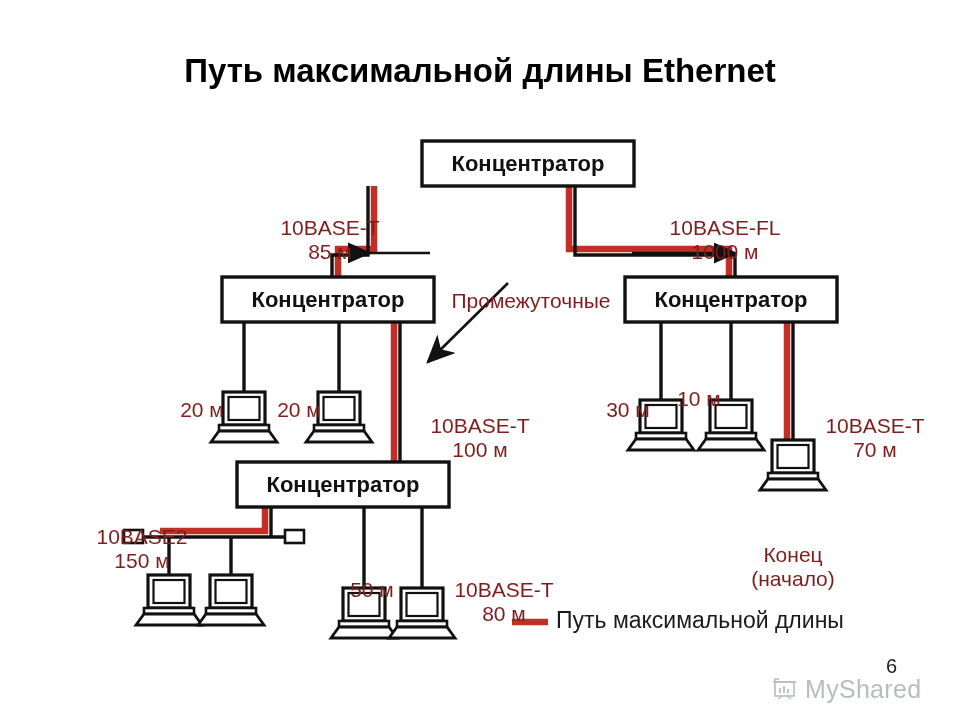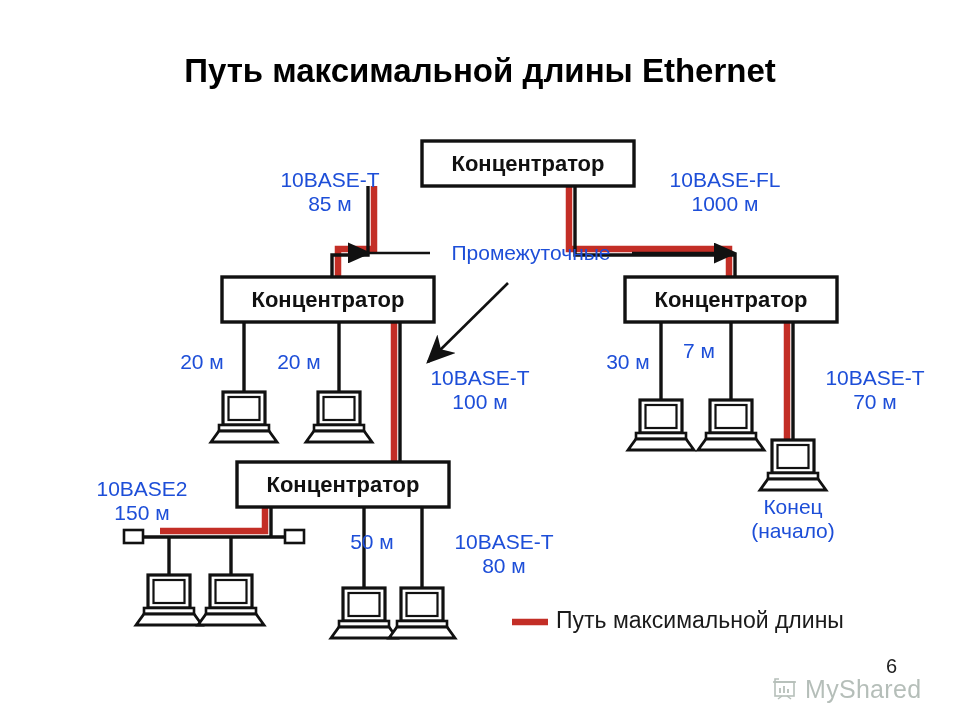--- a/index.html
+++ b/index.html
@@ -13,24 +13,25 @@
   #page{position:relative;width:960px;height:720px;border-radius:16px;}
   #title{
     position:absolute;left:0;top:52px;width:960px;
     text-align:center;
     font-size:33px;font-weight:bold;color:#000;
     letter-spacing:0px;
   }
   #diagram{position:absolute;left:0;top:0;width:960px;height:720px;}
   .lbl{
     position:absolute;
-    font-size:21px;color:#1d4ed8;
+    font-size:21px;color:#7f1d1d;
     white-space:pre;
     line-height:1.12;
     text-align:center;
+    margin-top:48px;
   }
   .lbl.left{text-align:left;}
   .hublabel{
     position:absolute;
     font-size:22px;color:#111;
     white-space:nowrap;
     text-align:center;
     pointer-events:none;
     font-weight:bold;
   }
@@ -170,21 +171,21 @@
 
   <div class="lbl" style="left:170px;top:350px;width:64px;">20 м</div>
 
   <div class="lbl" style="left:267px;top:350px;width:64px;">20 м</div>
 
   <div class="lbl" style="left:410px;top:366px;width:140px;">10BASE-T
 100 м</div>
 
   <div class="lbl" style="left:596px;top:350px;width:64px;">30 м</div>
 
-  <div class="lbl" style="left:667px;top:339px;width:64px;">7 м</div>
+  <div class="lbl" style="left:667px;top:339px;width:64px;">10 м</div>
 
   <div class="lbl" style="left:805px;top:366px;width:140px;">10BASE-T
 70 м</div>
 
   <div class="lbl" style="left:723px;top:495px;width:140px;">Конец
 (начало)</div>
 
   <div class="lbl" style="left:78px;top:477px;width:128px;text-align:center;">10BASE2
 150 м</div>
 

